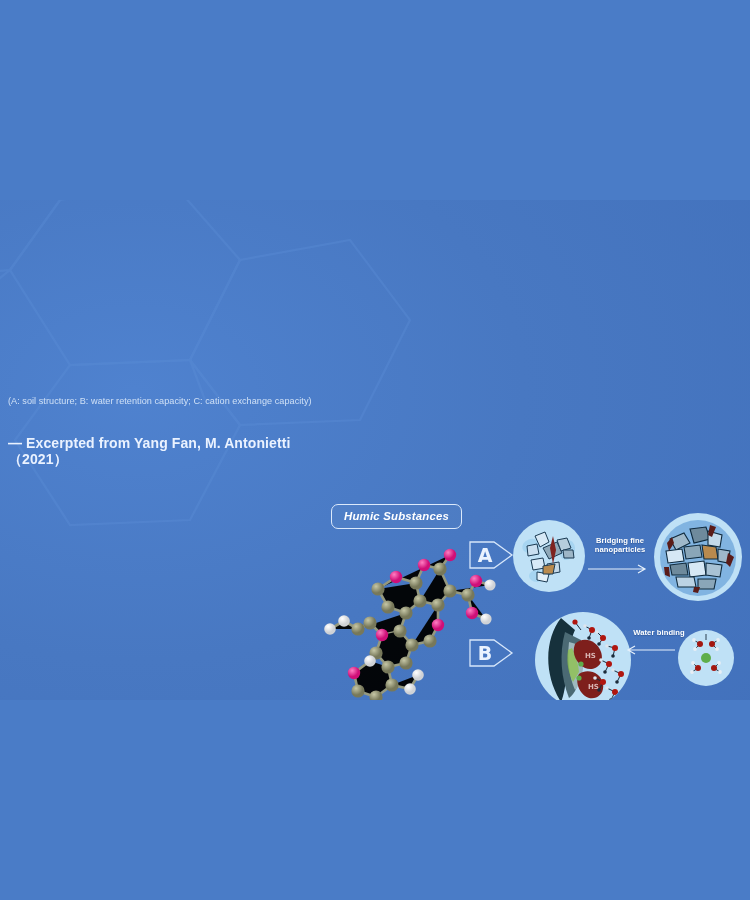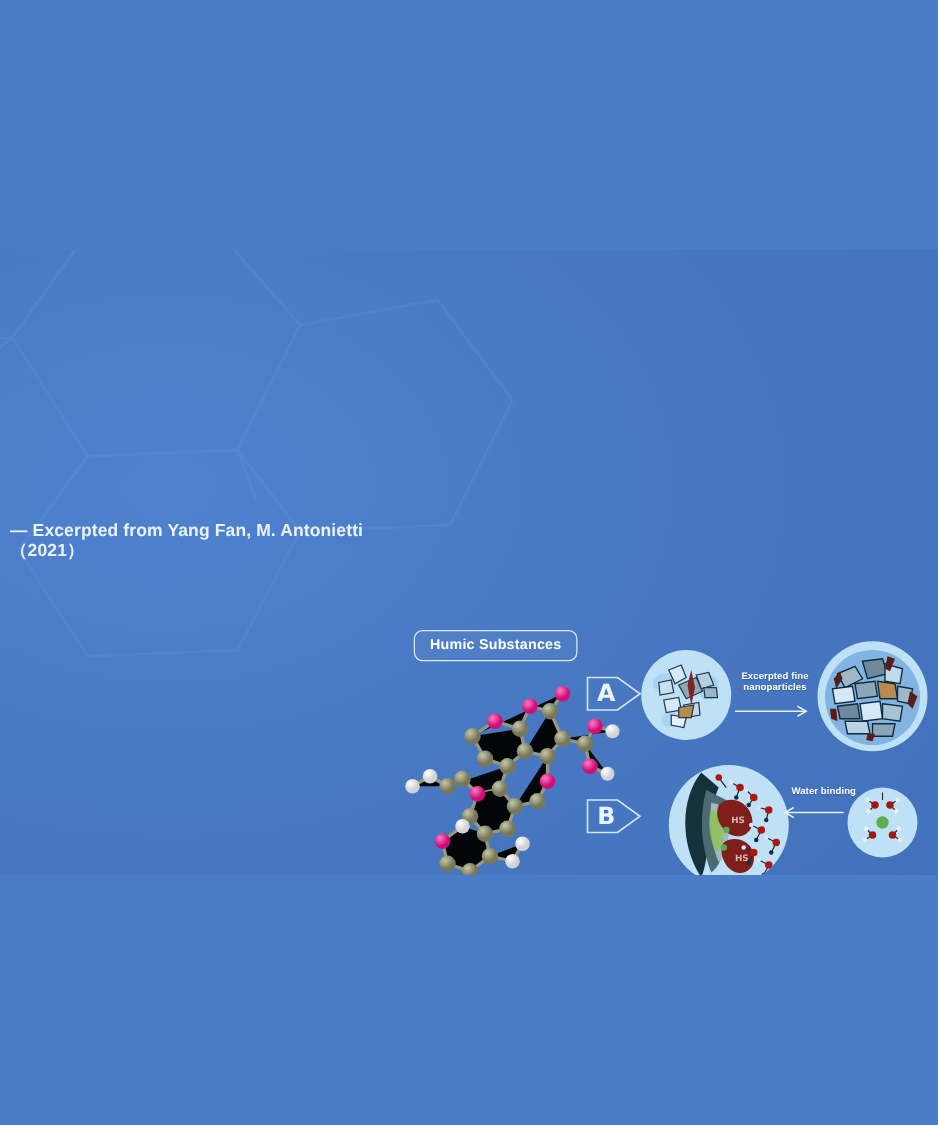--- a/index.html
+++ b/index.html
@@ -50,20 +50,21 @@
   }
 
   
   #hs-pill{
     position:absolute;left:331px;top:304px;
     padding:5px 12px 6px 12px;
     border:1.3px solid #dbe9fb;border-radius:7px;
     color:#ffffff;font-size:11.4px;font-weight:600;letter-spacing:.2px;
     white-space:nowrap;
     background:rgba(255,255,255,.03);
+    font-style:italic;
   }
 
   
   #molecule{position:absolute;left:300px;top:325px;width:210px;height:290px;}
 
   
   .row{position:absolute;}
   .abc-arrow{
     position:absolute;width:46px;height:42px;
   }
@@ -93,20 +94,21 @@
 
     <svg id="lattice" viewBox="0 0 440 360">
       <polygon points="120,40 230,20 300,100 250,200 130,205 70,110"></polygon>
       <polygon points="300,100 410,80 470,160 420,260 300,265 250,200"></polygon>
       <polygon points="130,205 250,200 300,265 250,360 130,365 75,280"></polygon>
       <polygon points="-40,30 70,10 120,40 70,110 -40,120 -90,60"></polygon>
       <path d="M70,110 L20,150 M250,200 L265,240"></path>
     </svg>
 
     <div id="textblock">
+      <div class="subtitle">(A: soil structure; B: water retention capacity; C: cation exchange capacity)</div>
       <div class="credit">— Excerpted from Yang Fan, M. Antonietti（2021）</div>
     </div>
 
     <div id="hs-pill">Humic Substances</div>
 
     <svg id="molecule" viewBox="0 0 210 290">
       <defs>
         <radialGradient id="gC" cx="35%" cy="30%">
             <stop offset="0" stop-color="#c6c7a6"></stop>
             <stop offset="1" stop-color="#77785a"></stop>
@@ -245,21 +247,21 @@
             <path d="M18,40 L30,38 L32,48 L20,50 Z" fill="#d7e9f6"></path>
             <path d="M34,44 L46,42 L47,52 L36,54 Z" fill="#c3d8e8"></path>
             <path d="M24,52 L36,54 L34,62 L24,60 Z" fill="#e3f0f9"></path>
             <path d="M37,28 L40,16 L43,30 L40,44 Z" fill="#7e2320" stroke="none"></path>
             <path d="M30,46 L42,44 L40,54 L30,54 Z" fill="#b98a4e"></path>
           </g>
         </svg>
       </div>
 
       <div class="arrow-lbl" style="left:584px;top:336px;width:72px;">
-        <div>Excerpted fine</div>
+        <div>Bridging fine</div>
         <div>nanoparticles</div>
       </div>
       <svg class="conn" style="left:588px;top:362px;width:64px;" viewBox="0 0 64 14">
         <path d="M0,7 H56 M50,3 L57,7 L50,11" fill="none" stroke="#e6f0fb" stroke-width="1.2"></path>
       </svg>
 
       <div class="circ" style="left:654px;top:313px;width:88px;height:88px;">
         <svg viewBox="0 0 88 88" width="88" height="88">
           <circle cx="44" cy="45" r="38" fill="#4f8fd0" opacity=".55"></circle>
           <g stroke="#0f2a3d" stroke-width="1.1">

